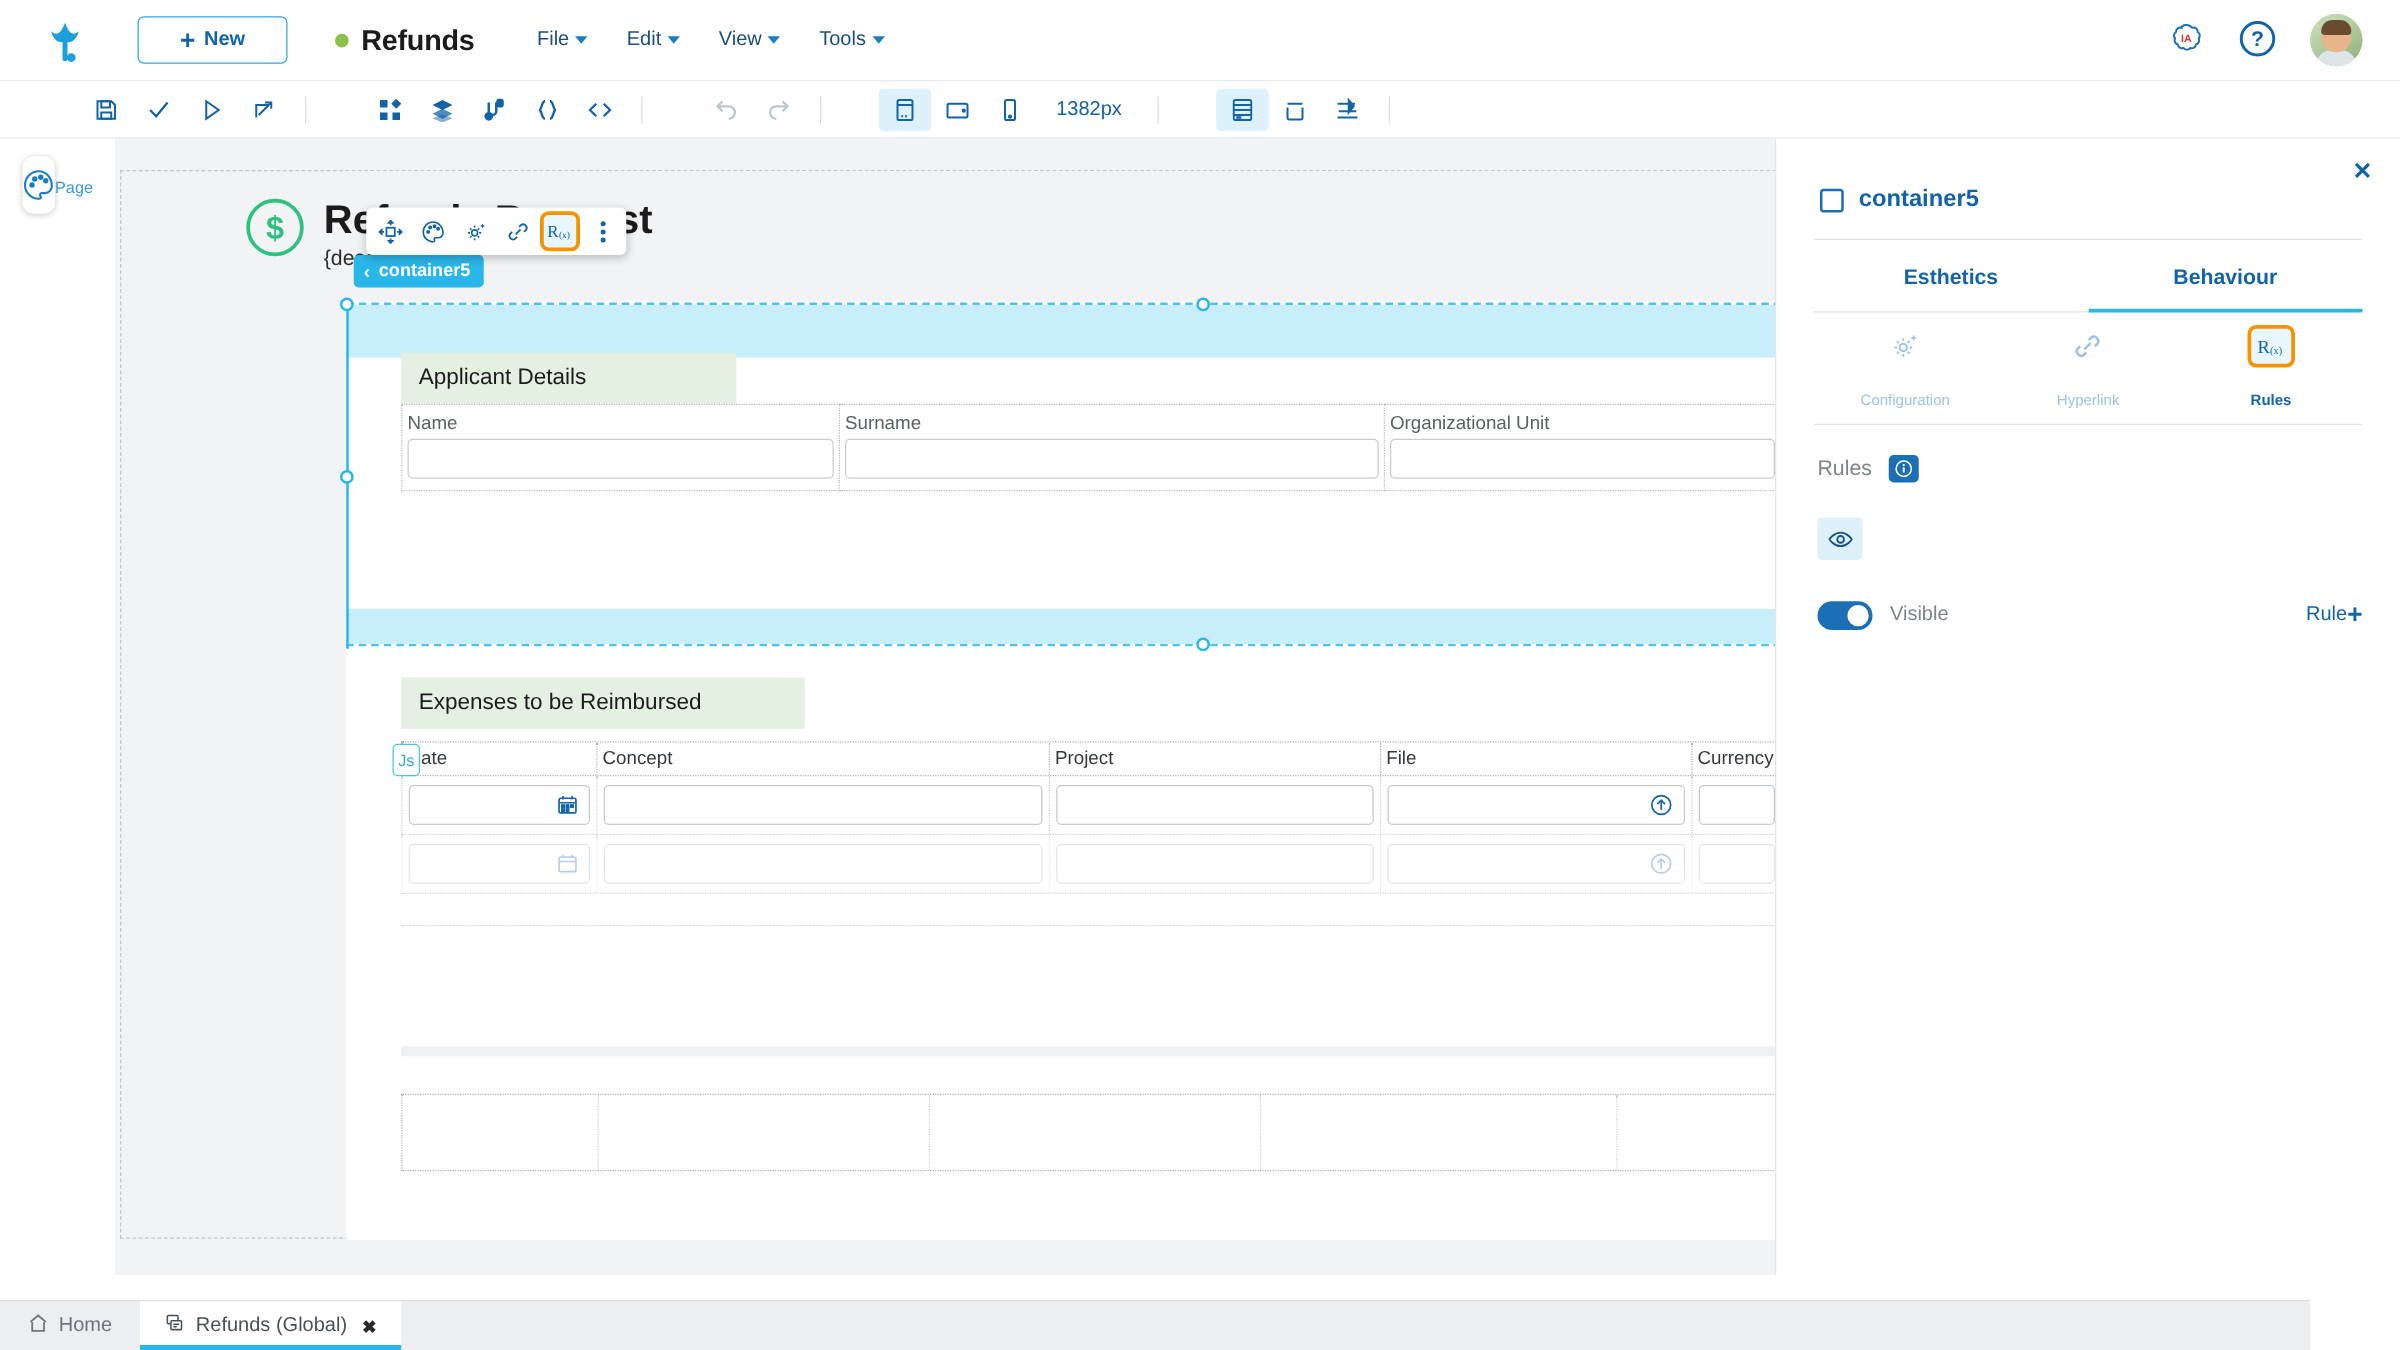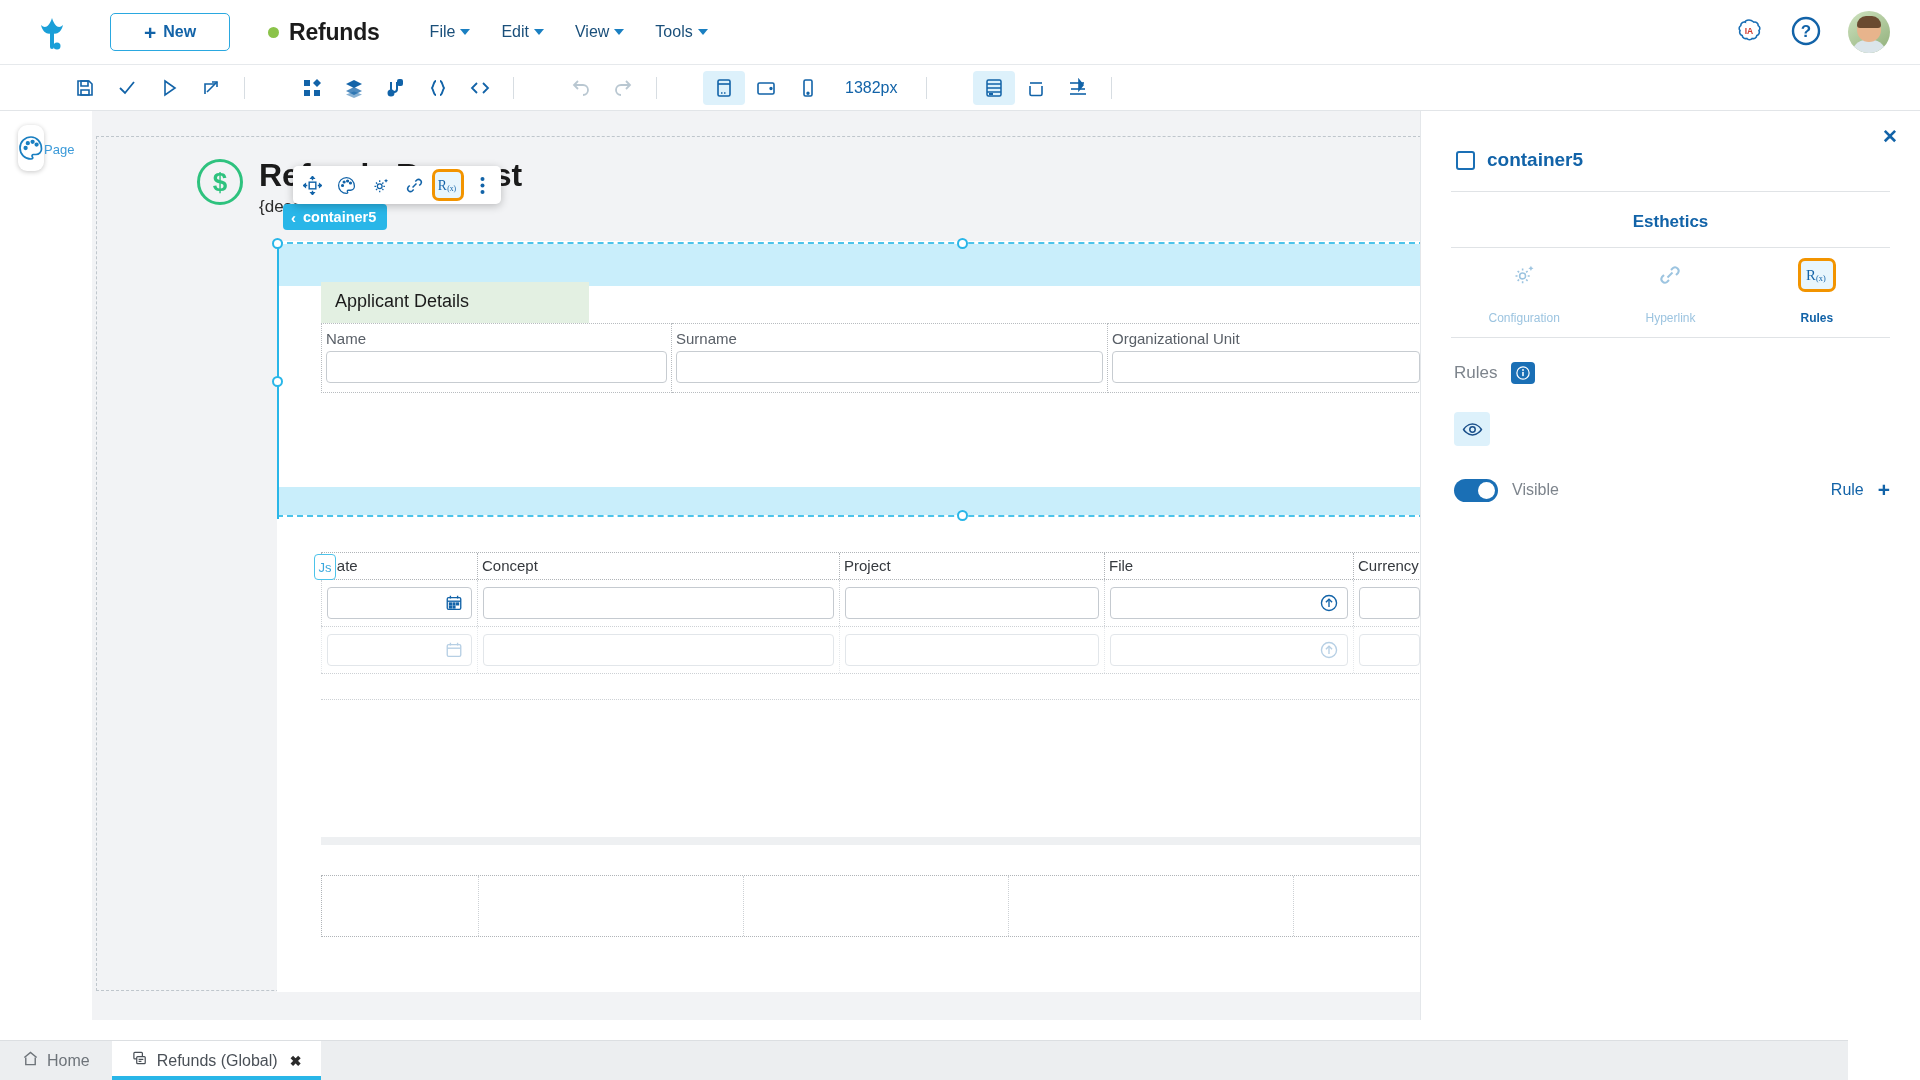--- a/index.html
+++ b/index.html
@@ -175,21 +175,21 @@
   .rp-subtab.active .st-label { color: #1263a8; font-weight: bold; }
   .rx-hl { width: 38px; height: 34px; border: 3px solid #f29400; background: #e8f6fd; border-radius: 7px; display:flex;align-items:center;justify-content:center; }
   .rp-sec-row { display: flex; align-items: center; gap: 14px; padding: 24px 0 0 33px; }
   .rp-sec-label { font-size: 17px; color: #7d848c; }
   .info-badge { width: 24px; height: 22px; background: #1a6fb5; border-radius: 4px; display:flex;align-items:center;justify-content:center; cursor:pointer;}
   .eye-btn { margin: 28px 0 0 33px; width: 36px; height: 34px; background: #ddf1fb; border-radius: 4px; display:flex;align-items:center;justify-content:center; cursor:pointer;}
   .rp-rule-row { display: flex; align-items: center; padding: 32px 30px 0 33px; }
   .toggle { width: 44px; height: 23px; border-radius: 12px; background: #1a6fb5; position: relative; cursor:pointer;}
   .toggle .knob { position: absolute; right: 3px; top: 3px; width: 17px; height: 17px; border-radius: 50%; background:#fff;}
   .rp-rule-label { font-size: 16px; color: #7d848c; margin-left: 14px; }
-  .rp-add-rule { margin-left: auto; font-size: 16px; color: #1263a8; display: flex; align-items: center; gap: 14px; cursor:pointer;}
+  .rp-add-rule { margin-left: auto; font-size: 16px; color: #1263a8; display: flex; align-items: center; gap: 0; cursor:pointer;}
   .rp-add-rule .plus { font-size: 21px; font-weight: bold; }
 
   
   .bottom-bar {
     position: absolute; bottom: 0; left: 0; width: 1848px; height: 40px;
     background: #eceef0; display: flex; align-items: stretch; border-top: 1px solid #dcdfe2;
   }
   .bt-home { display: flex; align-items: center; gap: 8px; padding: 0 22px; font-size: 16px; color: #6e747a; cursor:pointer;}
   .bt-tab {
     display: flex; align-items: center; gap: 8px; padding: 0 20px; background: #fff;
@@ -498,20 +498,21 @@
               </div>
               <div class="field-cell" style="width:317px;">
                 <div class="field-label">Organizational Unit</div>
                 <div class="field-input"></div>
               </div>
             </div>
           </div>
         </div>
 
         <div class="section-card" style="left:44px;top:405px;width:1104px;">
+          <div class="sec-title" style="width:323px;">Expenses to be Reimbursed</div>
 
           <div class="tbl-head" style="margin-top:10px;">
             <div class="tbl-th" style="width:157px;border-left:1px dotted #b0b4b8;">Date</div>
             <div class="tbl-th" style="width:362px;">Concept</div>
             <div class="tbl-th" style="width:265px;">Project</div>
             <div class="tbl-th" style="width:249px;">File</div>
             <div class="tbl-th" style="width:71px;border-right:none;">Currency</div>
           </div>
 
           <div class="tbl-row" style="position:relative;">
@@ -618,20 +619,21 @@
 
     <div class="rp-title-row">
       <div class="rp-checkbox"></div>
       <div class="rp-title">container5</div>
     </div>
 
     <div class="rp-divider"></div>
 
     <div class="rp-tabs">
       <div class="rp-tab">Esthetics</div>
+      <div class="rp-tab active">Behaviour</div>
     </div>
 
     <div class="rp-subtabs">
       <div class="rp-subtab">
         <div class="st-icon">
           <svg width="24" height="24" viewBox="0 0 26 26" fill="none" stroke="#9cc4e0" stroke-width="1.7">
             <circle cx="11.5" cy="14" r="3.2"></circle>
             <path d="M11.5 6v2.2M11.5 19.8V22M3.8 14H6M17 14h2.2M6.1 8.6l1.6 1.6M15.3 17.8l1.6 1.6M6.1 19.4l1.6-1.6M15.3 10.2l1.6-1.6"></path>
             <path d="M20.5 3l.9 1.9 1.9.9-1.9.9-.9 1.9-.9-1.9-1.9-.9 1.9-.9z" fill="#9cc4e0" stroke="none"></path>
           </svg>

